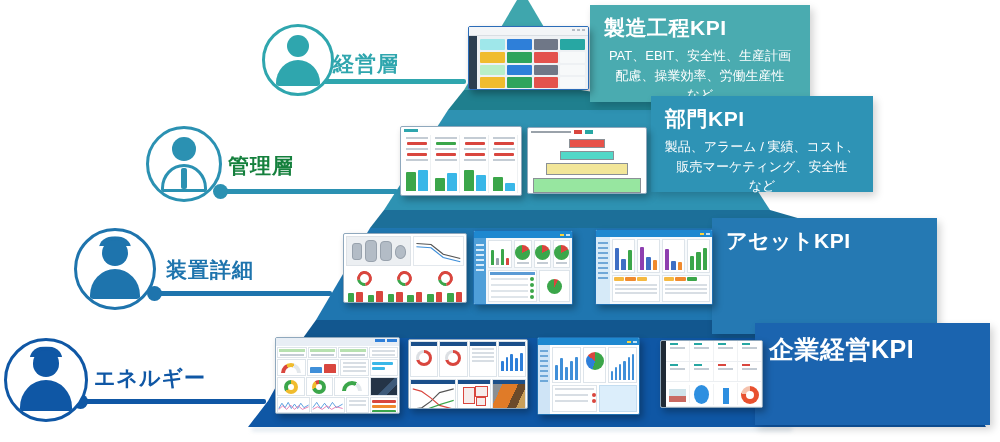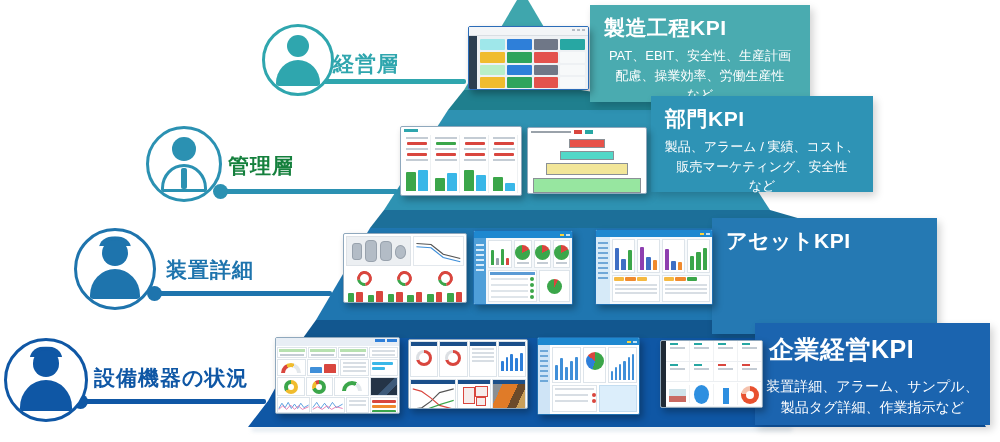--- a/index.html
+++ b/index.html
@@ -216,22 +216,20 @@
     <div class="t">部門KPI</div>
     <div class="d">製品、アラーム / 実績、コスト、
 販売マーケティング、安全性
 など</div>
   </div>
   <div class="kpi kpi-3" style="background: rgb(37, 121, 179);">
     <div class="t">アセットKPI</div>
   </div>
   <div class="kpi kpi-4" style="background: rgb(27, 100, 175);">
     <div class="t">企業経営KPI</div>
-    <div class="d">装置詳細、アラーム、サンプル、
-製品タグ詳細、作業指示など</div>
   </div>
 
   <div class="persona-circle c1" style="border-color: rgb(47, 166, 174);">
     <span class="head" style="background: rgb(47, 166, 174);"></span>
     <span class="bust" style="background: rgb(47, 166, 174);"></span>
   </div>
   <div class="persona-label pl1" style="color: rgb(47, 166, 174);">経営層</div>
   <div class="connector ln1" style="background: rgb(47, 166, 174);">
     <span class="dot" style="background: rgb(47, 166, 174);"></span>
   </div>
@@ -254,21 +252,21 @@
   <div class="persona-label pl3" style="color: rgb(30, 116, 173);">装置詳細</div>
   <div class="connector ln3" style="background: rgb(30, 116, 173);">
     <span class="dot" style="background: rgb(30, 116, 173);"></span>
   </div>
 
   <div class="persona-circle c4" style="border-color: rgb(15, 87, 165);">
     <span class="hat" style="background: rgb(15, 87, 165);"></span>
     <span class="head" style="background: rgb(15, 87, 165);"></span>
     <span class="bust" style="background: rgb(15, 87, 165);"></span>
   </div>
-  <div class="persona-label pl4" style="color: rgb(15, 87, 165);">設備機器の状況</div>
+  <div class="persona-label pl4" style="color: rgb(15, 87, 165);">エネルギー</div>
   <div class="connector ln4" style="background: rgb(15, 87, 165);">
     <span class="dot" style="background: rgb(15, 87, 165);"></span>
   </div>
 
   <div class="win d1">
     <div class="top">
         <i></i>
         <i></i>
         <i></i>
       </div>

